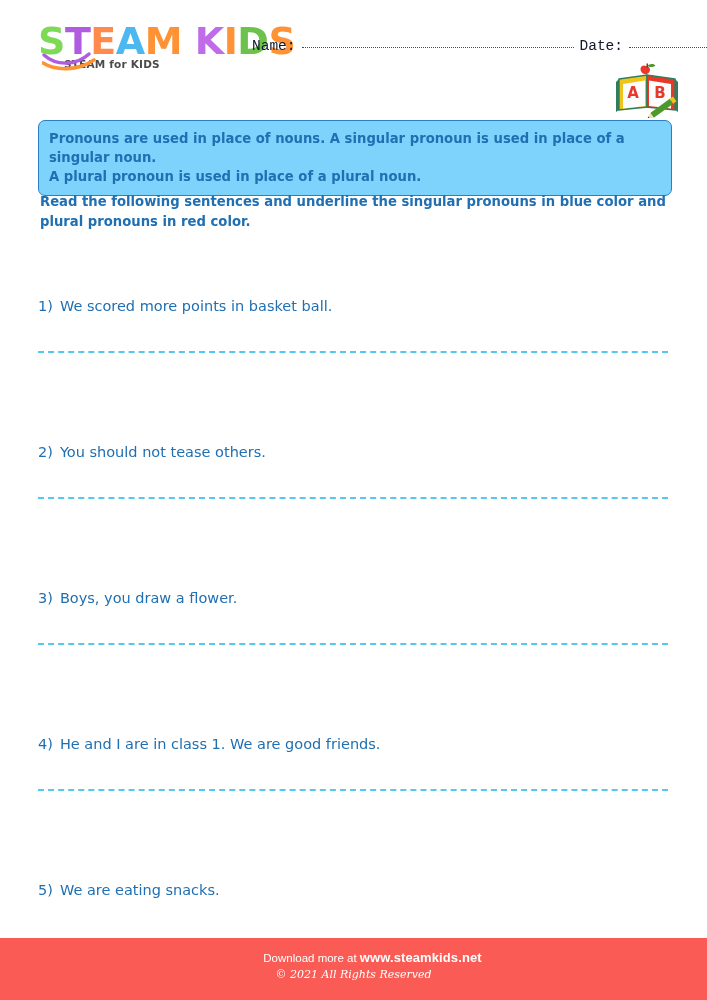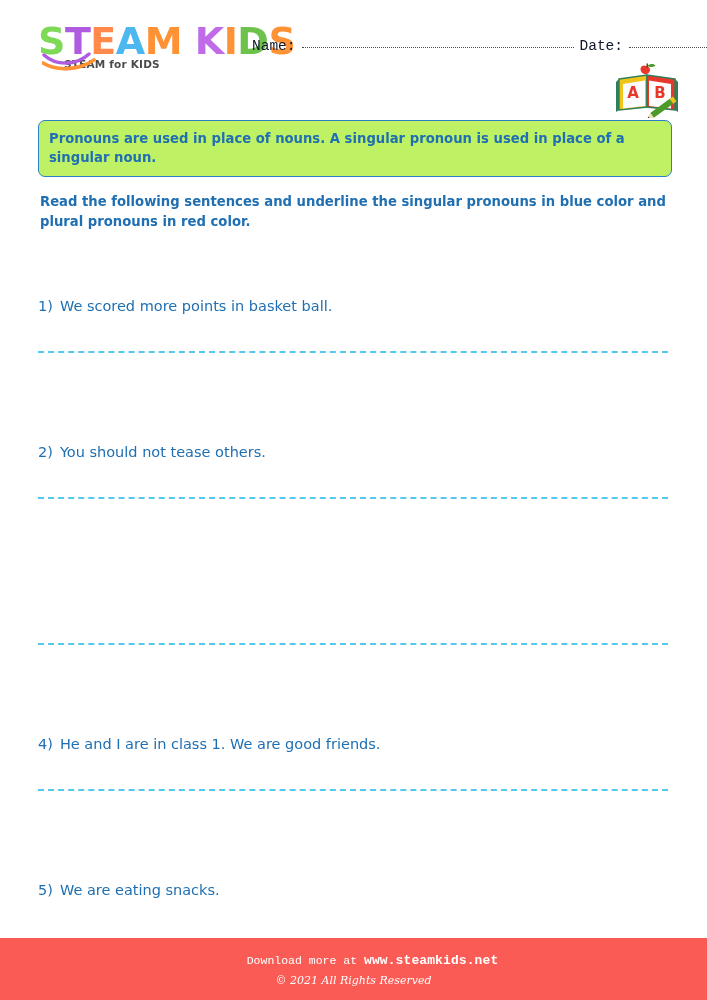--- a/index.html
+++ b/index.html
@@ -100,21 +100,21 @@
   }
 
   
   .inst-box {
     position: absolute;
     left: 38px; top: 120px;
     width: 634px;
     border: 1.6px solid #2b7fc4;
     border-radius: 7px;
     padding: 8px 10px 9px 10px;
-    background: #bef264;
+    background: #7dd3fc;
   }
   .inst-line {
     font-family: "DejaVu Sans", sans-serif;
     font-weight: 700;
     font-size: 13.2px;
     line-height: 19px;
     color: #1f6fb2;
   }
   .read-inst {
     position: absolute;
@@ -165,24 +165,24 @@
     left: 0; top: -7px;
     width: 707px; height: 16px;
   }
   .footer-inner {
     position: absolute;
     left: 0; top: 12px;
     width: 707px;
     text-align: center;
   }
   .foot-line1 {
-    font-family: Liberation Mono, monospace;
+    font-family: Liberation Sans, sans-serif;
     font-size: 11.5px;
     color: #ffffff;
-    line-height: 22px;
+    line-height: 16px;
     padding-left: 38px;
   }
   .foot-line1 .site {
     font-weight: 700;
     font-size: 13px;
     letter-spacing: 0.1px;
   }
   .foot-line2 {
     font-family: "DejaVu Serif", serif;
     font-style: italic;
@@ -234,34 +234,36 @@
     <g transform="rotate(-36 52 44)">
       <rect x="36" y="41" width="24" height="6" fill="#4c9a2a"></rect>
       <rect x="60" y="41" width="4" height="6" fill="#f0c419"></rect>
       <polygon points="36,41 30,44 36,47" fill="#f3dcb6"></polygon>
       <polygon points="32.4,42.8 30,44 32.4,45.2" fill="#3b3b3b"></polygon>
     </g>
   </svg>
 
   <div class="inst-box">
     <div class="inst-line">Pronouns are used in place of nouns. A singular pronoun is used in place of a singular noun.</div>
+    <div class="inst-line">A plural pronoun is used in place of a plural noun.</div>
   </div>
 
   <div class="read-inst">Read the following sentences and underline the singular pronouns in blue color and plural pronouns in red color.</div>
 
   <div class="qlist" id="qlist">
       <div class="qblock">
         <div class="qtext"><span class="qnum">1)</span><span>We scored more points in basket ball.</span></div>
         <div class="answer-line" style="border-top-color: rgb(85, 200, 239);"></div>
       </div>
       <div class="qblock">
         <div class="qtext"><span class="qnum">2)</span><span>You should not tease others.</span></div>
         <div class="answer-line" style="border-top-color: rgb(85, 200, 239);"></div>
       </div>
       <div class="qblock">
+        <div class="qtext"><span class="qnum">3)</span><span>Boys, you draw a flower.</span></div>
         <div class="answer-line" style="border-top-color: rgb(85, 200, 239);"></div>
       </div>
       <div class="qblock">
         <div class="qtext"><span class="qnum">4)</span><span>He and I are in class 1. We are good friends.</span></div>
         <div class="answer-line" style="border-top-color: rgb(85, 200, 239);"></div>
       </div>
       <div class="qblock">
         <div class="qtext"><span class="qnum">5)</span><span>We are eating snacks.</span></div>
       </div>
     </div>

